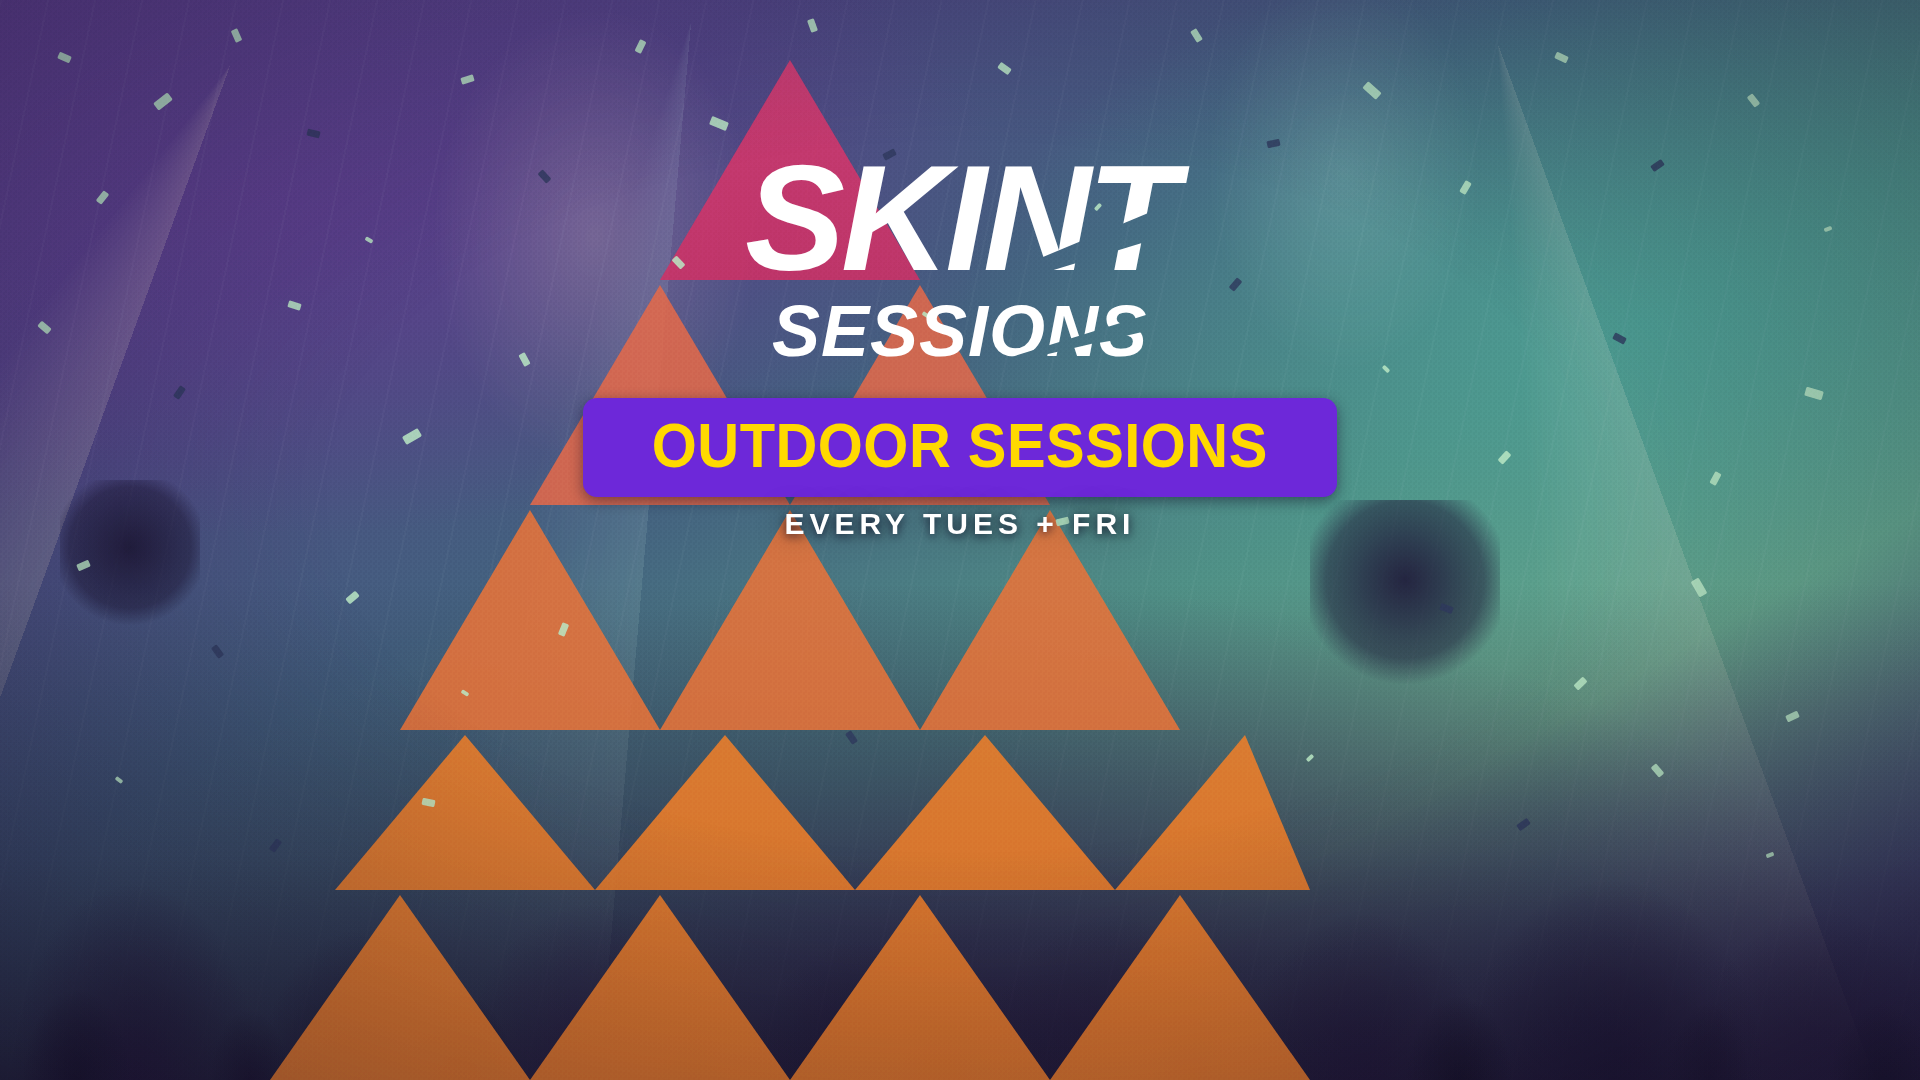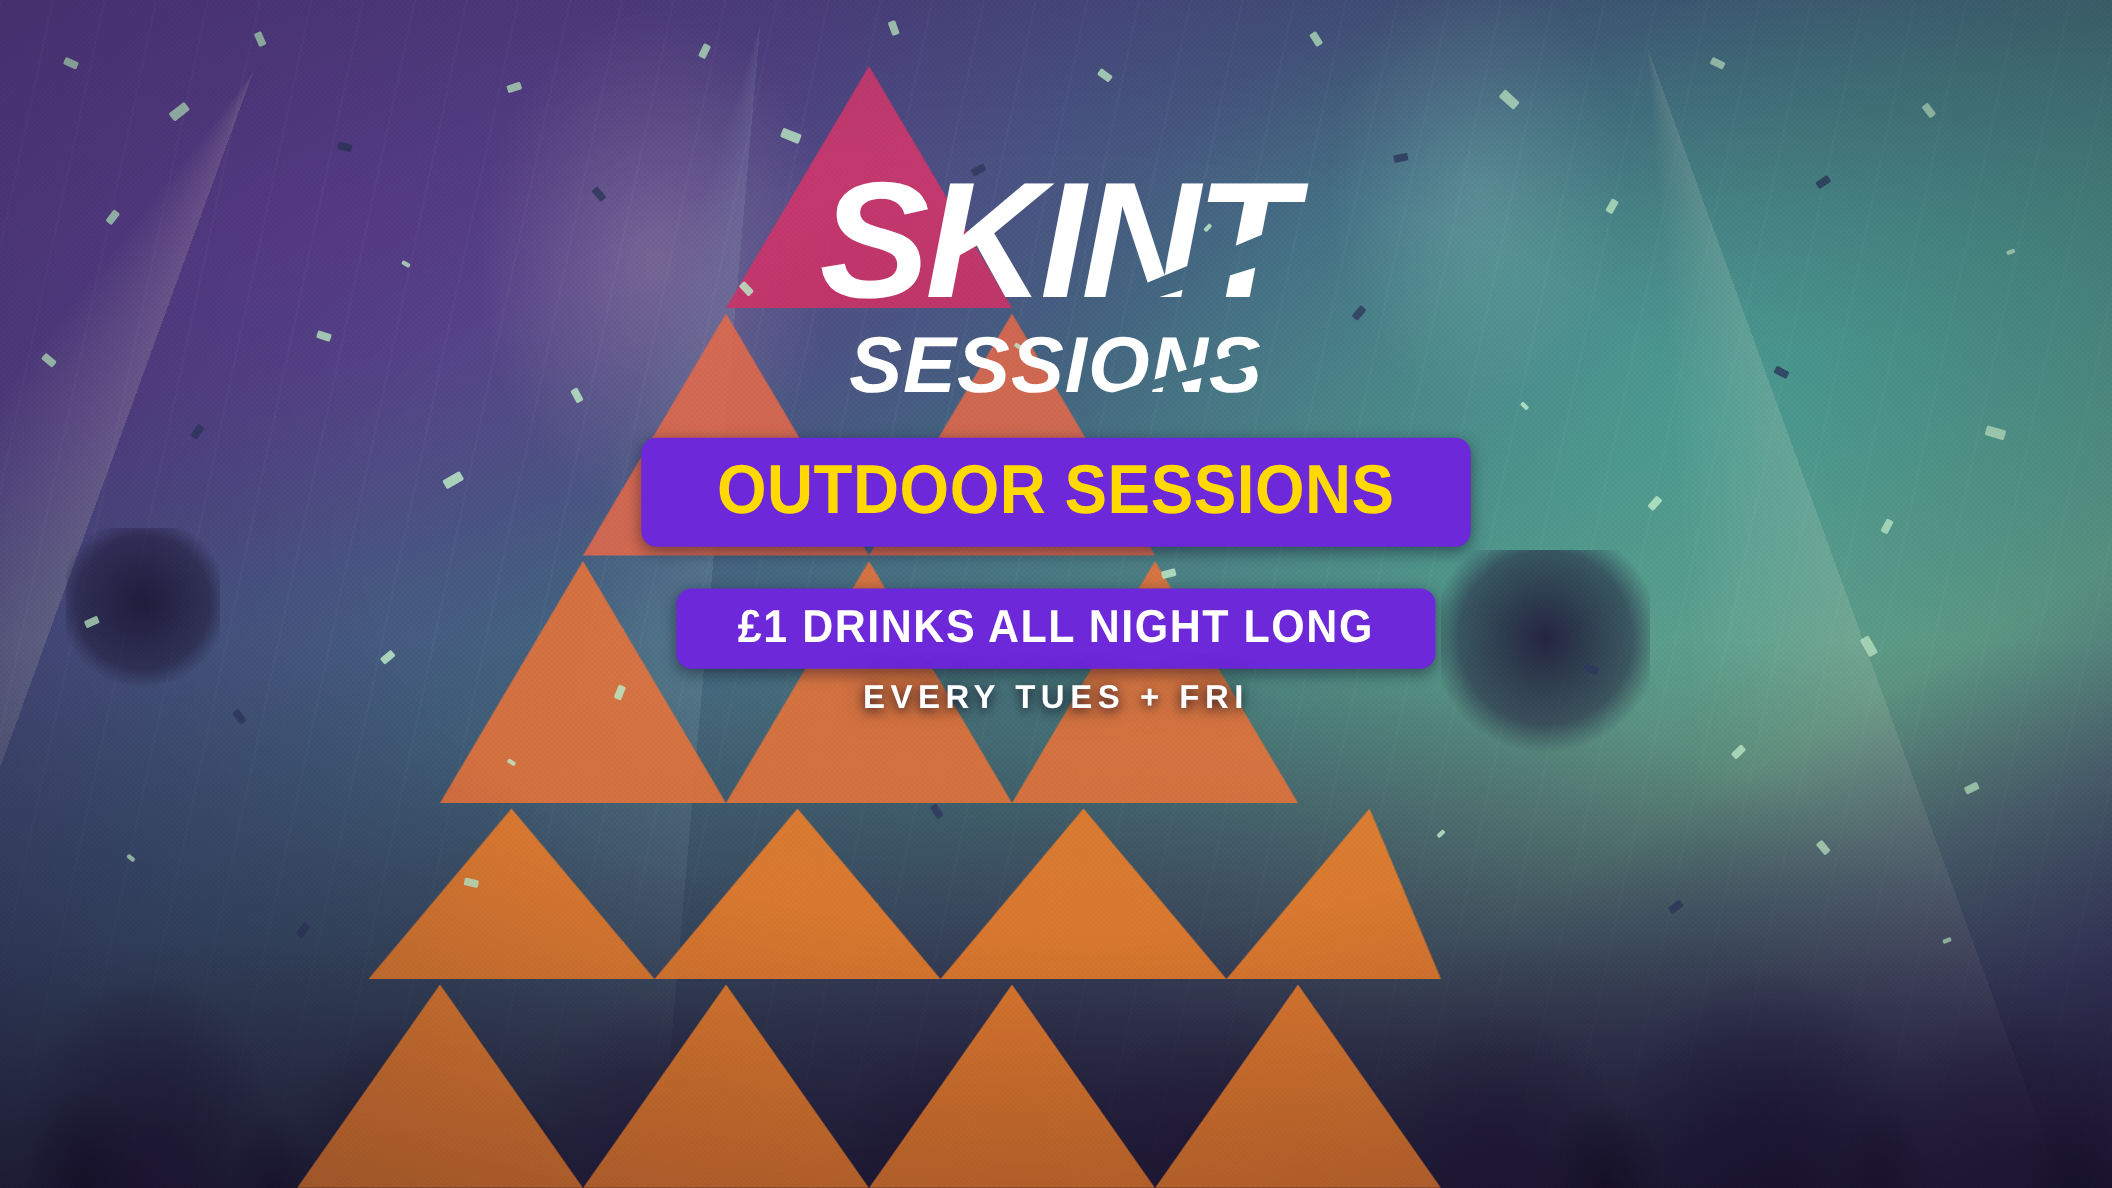--- a/index.html
+++ b/index.html
@@ -271,20 +271,17 @@
         <g mask="url(#slashmask2)">
           <text x="320" y="66" text-anchor="middle" font-family="'Liberation Sans', sans-serif" font-size="72" font-weight="700" font-style="italic" letter-spacing="1" fill="#ffffff">SESSIONS</text>
         </g>
       </svg>
     </div>
 
     <div class="banner banner-outdoor">
       <span>OUTDOOR SESSIONS</span>
     </div>
 
-    <div class="banner banner-drinks">
-      <span>£1 DRINKS ALL NIGHT LONG</span>
-    </div>
 
     <div class="tagline">EVERY TUES + FRI</div>
 
   </div>
 </div>
 
 </body></html>

